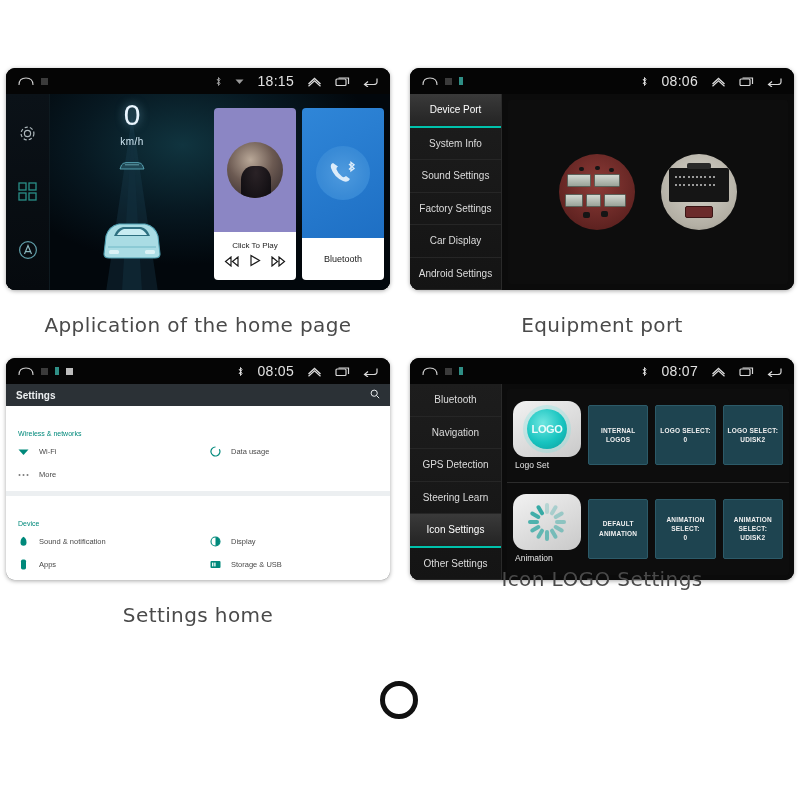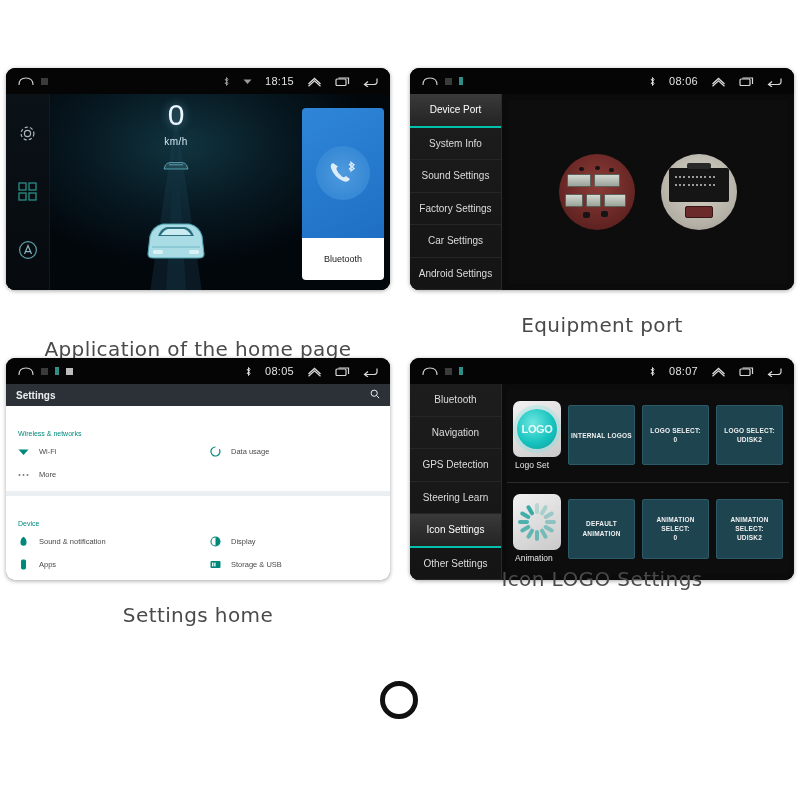--- a/index.html
+++ b/index.html
@@ -25,36 +25,36 @@
 
   .caption {
     position:absolute;
     width:384px;
     text-align:center;
     font-size:20px;
     color:#4a4a4a;
     font-family:"DejaVu Sans", sans-serif;
     letter-spacing:.4px;
   }
-  .c1 { left:6px;   top:313px;margin-top:24px; }
+  .c1 { left:6px;   top:313px; }
   .c2 { left:410px; top:313px; }
   .c3 { left:6px;   top:603px; }
   .c4 { left:410px; top:567px; }
 
   
   .statusbar {
     position:relative; height:26px; width:100%;
     background:#050505;
     display:flex; align-items:center;
     padding:0 12px;
     color:#cfcfcf;
   }
   .sb-left { display:flex; align-items:center; gap:7px; }
   .sb-right { margin-left:auto; display:flex; align-items:center; gap:13px; }
-  .sb-time { font-size:11px; color:#e2e2e2; letter-spacing:.3px; }
+  .sb-time { font-size:14px; color:#e2e2e2; letter-spacing:.3px; }
   .sb-ico { display:inline-flex; align-items:center; justify-content:center; }
   .mini-sq { width:7px; height:7px; background:#3b3b3b; display:inline-block; }
   .mini-sq.light { background:#bdbdbd; }
   .mini-sq.teal { background:#2f8f86; width:4px; height:8px; }
 
   
   .home-body { position:relative; height:196px; width:100%;
     background:
       radial-gradient(ellipse 190px 120px at 46% 26%, #10343f 0%, #071821 55%, #02070c 100%),
       #02060a;
@@ -142,21 +142,21 @@
   .set-row { display:flex; }
   .set-cell { width:50%; display:flex; align-items:center; gap:10px;
               padding:6px 12px; font-size:7.5px; color:#4a4a4a; }
   .set-ic { width:11px; height:11px; display:flex; align-items:center; justify-content:center; color:#00897b; }
 
   
   .logo-main { flex:1; background:#0d0d0d; margin:5px; border-radius:3px;
                display:flex; flex-direction:column; }
   .logo-sec { flex:1; display:flex; align-items:center; padding:0 6px; gap:7px; position:relative; }
   .logo-sec + .logo-sec { border-top:1px solid #2c2c2c; }
-  .big-tile { width:48px; height:56px; border-radius:7px;
+  .big-tile { width:68px; height:56px; border-radius:13px;
               background:linear-gradient(150deg,#f2f2f2,#c9c9c9);
               display:flex; align-items:center; justify-content:center; flex:none; }
   .big-wrap { display:flex; flex-direction:column; gap:3px; }
   .big-cap { font-size:8.5px; color:#e6e6e6; padding-left:2px; }
   .tile {
     flex:1; height:60px; background:#1e4450; border:1px solid #2c5a68; border-radius:2px;
     display:flex; align-items:center; justify-content:center; text-align:center;
     color:#f0f0f0; font-size:6.5px; font-weight:bold; line-height:1.45; padding:2px;
     letter-spacing:.2px;
   }
@@ -261,20 +261,45 @@
             <path d="M5 40 L7 22 Q10 12 20 10 L46 10 Q56 12 59 22 L61 40 Q61 44 56 44 L10 44 Q5 44 5 40 Z" fill="#a9dce4" stroke="#4f9fb1" stroke-width="1.1"></path>
             <path d="M15 22 Q18 14 24 13 L42 13 Q48 14 51 22 Z" fill="#2d6f80"></path>
             <path d="M18 21 Q21 16 25 15 L41 15 Q45 16 48 21 Z" fill="#c8ecf2"></path>
             <path d="M9 33 L57 33" stroke="#6fb8c6" stroke-width="1"></path>
             <rect x="10" y="36" width="10" height="4" rx="1.5" fill="#d9f1f5"></rect>
             <rect x="46" y="36" width="10" height="4" rx="1.5" fill="#d9f1f5"></rect>
           </svg>
         </span>
       </div>
 
+      <div class="widget w-music">
+        <div class="w-top">
+          <div class="album"></div>
+        </div>
+        <div class="w-bot">
+          <div class="w-label">Click To Play</div>
+          <div class="w-ctrls">
+            <span>
+              <svg width="15" height="11" viewBox="0 0 15 11">
+                  <path d="M7 1 L7 10 L1.5 5.5 Z M14 1 L14 10 L8.5 5.5 Z" fill="none" stroke="#1a1a1a" stroke-width="1.2"></path>
+                </svg>
+            </span>
+            <span>
+              <svg width="12" height="13" viewBox="0 0 12 13">
+                  <path d="M2 1.5 L10.5 6.5 L2 11.5 Z" fill="none" stroke="#1a1a1a" stroke-width="1.2"></path>
+                </svg>
+            </span>
+            <span>
+              <svg width="15" height="11" viewBox="0 0 15 11">
+                  <path d="M1 1 L1 10 L6.5 5.5 Z M8 1 L8 10 L13.5 5.5 Z" fill="none" stroke="#1a1a1a" stroke-width="1.2"></path>
+                </svg>
+            </span>
+          </div>
+        </div>
+      </div>
 
       <div class="widget w-bt">
         <div class="w-top">
           <div class="bt-disc">
             <svg width="34" height="28" viewBox="0 0 34 28">
               <path d="M7 4 Q4 5 5 9 Q8 18 17 22 Q22 24 24 20 L20 17 Q18 19 16 17.5 Q12 14.5 10.5 10.5 Q10 8.5 12 7.5 Z" fill="#dcecfa"></path>
               <path d="M23 5 L28 9.5 L25 11.8 L25 3.4 L28 5.8 L23 10.5" fill="none" stroke="#dcecfa" stroke-width="1.4"></path>
             </svg>
           </div>
         </div>
@@ -324,21 +349,21 @@
         </span>
       </div>
     </div>
 
     <div class="sp-body">
       <div class="sp-rail">
         <div class="rail-item active">Device Port</div>
         <div class="rail-item">System Info</div>
         <div class="rail-item">Sound Settings</div>
         <div class="rail-item">Factory Settings</div>
-        <div class="rail-item">Car Settings</div>
+        <div class="rail-item">Car Display</div>
         <div class="rail-item">Android Settings</div>
       </div>
       <div class="sp-main">
         <div class="port-circle port-red">
           <div class="conn-row" style="left:8px; top:20px;">
             <div class="conn" style="width:24px;height:13px;"></div>
             <div class="conn" style="width:26px;height:13px;"></div>
           </div>
           <div class="conn-row" style="left:6px; top:40px;">
             <div class="conn" style="width:18px;height:13px;"></div>

